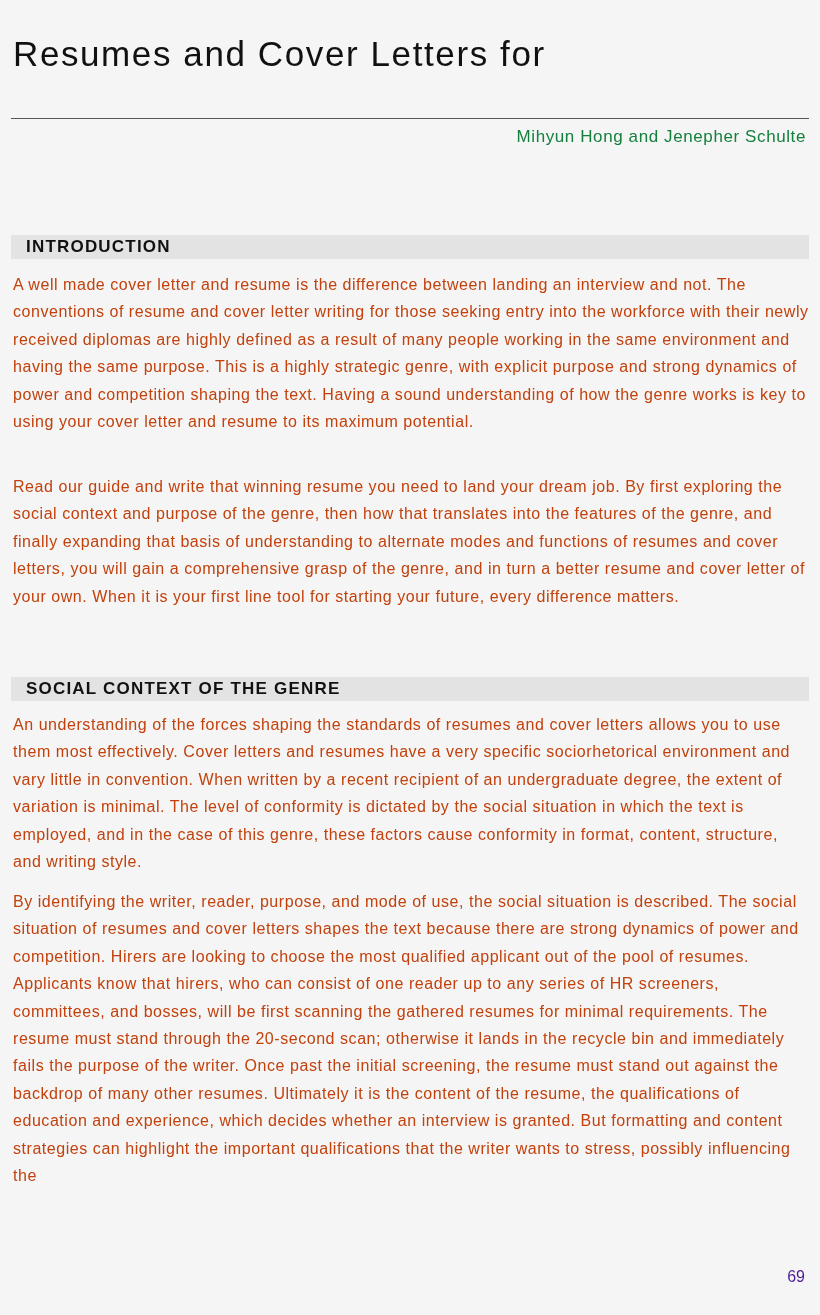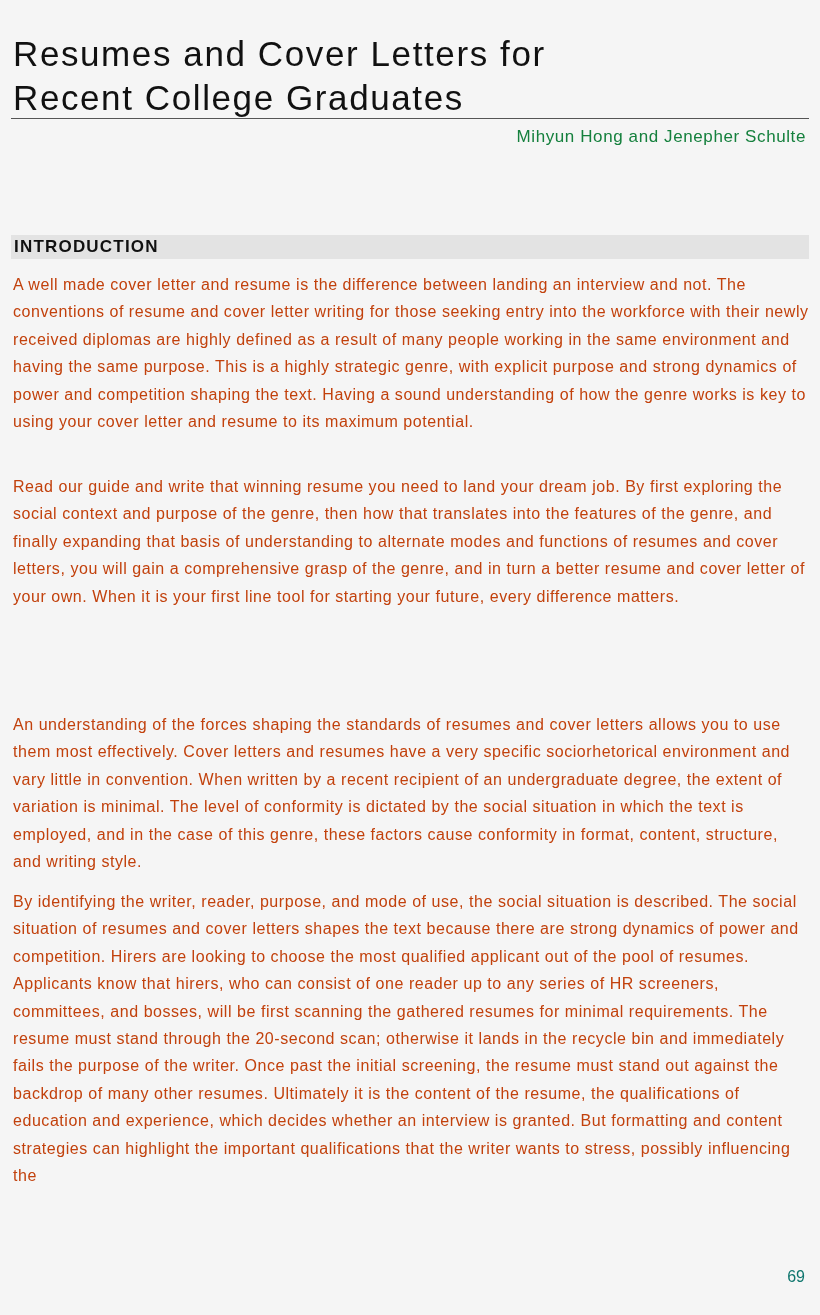--- a/index.html
+++ b/index.html
@@ -50,21 +50,21 @@
       letter-spacing: 0.6px;
       color: #15803d;
     }
     .section-header {
       position: absolute;
       left: 11px;
       width: 798px;
       height: 24px;
       background: #e3e3e3;
       box-sizing: border-box;
-      padding-left: 3px;
+      padding-left: 15px;
     }
     .section-header span {
       font-weight: bold;
       font-size: 17px;
       line-height: 24px;
       letter-spacing: 1.2px;
       color: #111;
     }
     .para {
       position: absolute;
@@ -74,46 +74,48 @@
       font-size: 16px;
       line-height: 27.4px;
       letter-spacing: 0.55px;
       color: #c2410c;
     }
     .page-number {
       position: absolute;
       right: 15px;
       top: 1268px;
       font-size: 16px;
-      color: #0f766e;
+      color: #4c1d95;
       margin-left: 43px;
     }
   </style>
 </head>
 <body>
 
 <div class="page">
 
   <h1 class="title">
     <span>Resumes and Cover Letters for</span><br>
-    <span>Recent College Graduates</span>
   </h1>
 
   <div class="title-rule"></div>
 
   <div class="authors">Mihyun Hong and Jenepher Schulte</div>
 
   <div class="section-header" style="top:235px;">
     <span>INTRODUCTION</span>
   </div>
 
   <p class="para" style="top:271px;">A well made cover letter and resume is the difference between landing an interview and not. The conventions of resume and cover letter writing for those seeking entry into the workforce with their newly received diplomas are highly defined as a result of many people working in the same environment and having the same purpose. This is a highly strategic genre, with explicit purpose and strong dynamics of power and competition shaping the text. Having a sound understanding of how the genre works is key to using your cover letter and resume to its maximum potential.</p>
 
   <p class="para" style="top:473px;">Read our guide and write that winning resume you need to land your dream job. By first exploring the social context and purpose of the genre, then how that translates into the features of the genre, and finally expanding that basis of understanding to alternate modes and functions of resumes and cover letters, you will gain a comprehensive grasp of the genre, and in turn a better resume and cover letter of your own. When it is your first line tool for starting your future, every difference matters.</p>
 
+  <div class="section-header" style="top:677px;">
+    <span>SOCIAL CONTEXT OF THE GENRE</span>
+  </div>
 
   <p class="para" style="top:711px;">An understanding of the forces shaping the standards of resumes and cover letters allows you to use them most effectively. Cover letters and resumes have a very specific sociorhetorical environment and vary little in convention. When written by a recent recipient of an undergraduate degree, the extent of variation is minimal. The level of conformity is dictated by the social situation in which the text is employed, and in the case of this genre, these factors cause conformity in format, content, structure, and writing style.</p>
 
   <p class="para" style="top:888px;">By identifying the writer, reader, purpose, and mode of use, the social situation is described. The social situation of resumes and cover letters shapes the text because there are strong dynamics of power and competition. Hirers are looking to choose the most qualified applicant out of the pool of resumes. Applicants know that hirers, who can consist of one reader up to any series of HR screeners, committees, and bosses, will be first scanning the gathered resumes for minimal requirements. The resume must stand through the 20-second scan; otherwise it lands in the recycle bin and immediately fails the purpose of the writer. Once past the initial screening, the resume must stand out against the backdrop of many other resumes. Ultimately it is the content of the resume, the qualifications of education and experience, which decides whether an interview is granted. But formatting and content strategies can highlight the important qualifications that the writer wants to stress, possibly influencing the</p>
 
   <div class="page-number">69</div>
 
 </div>
 
 </body></html>

